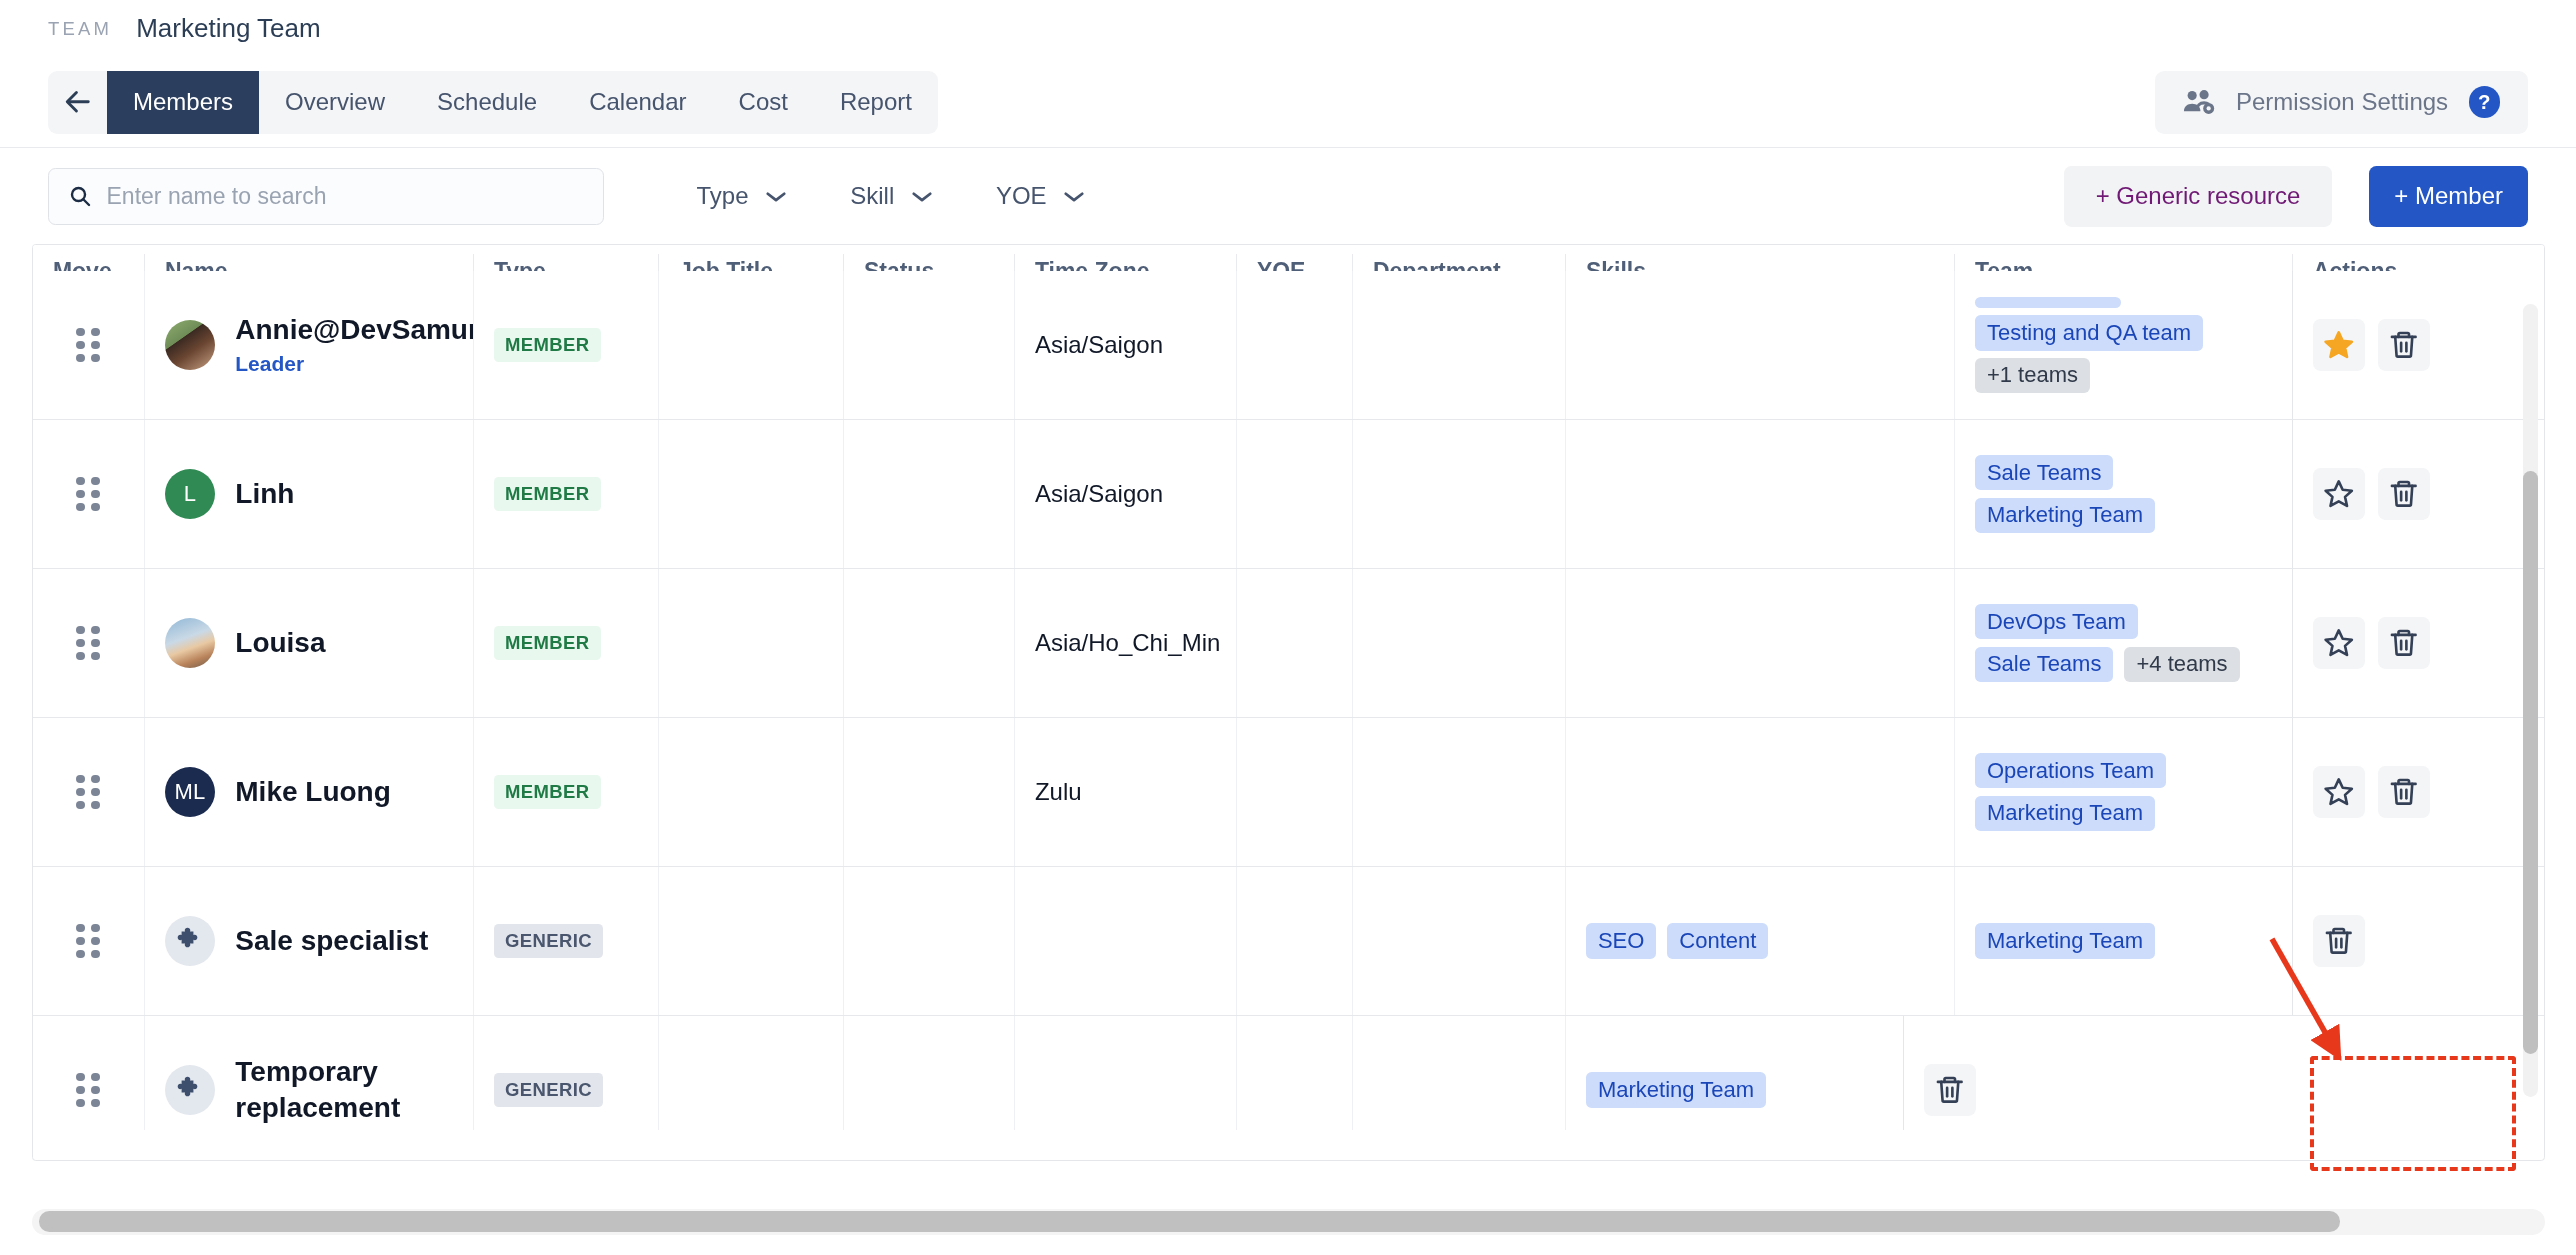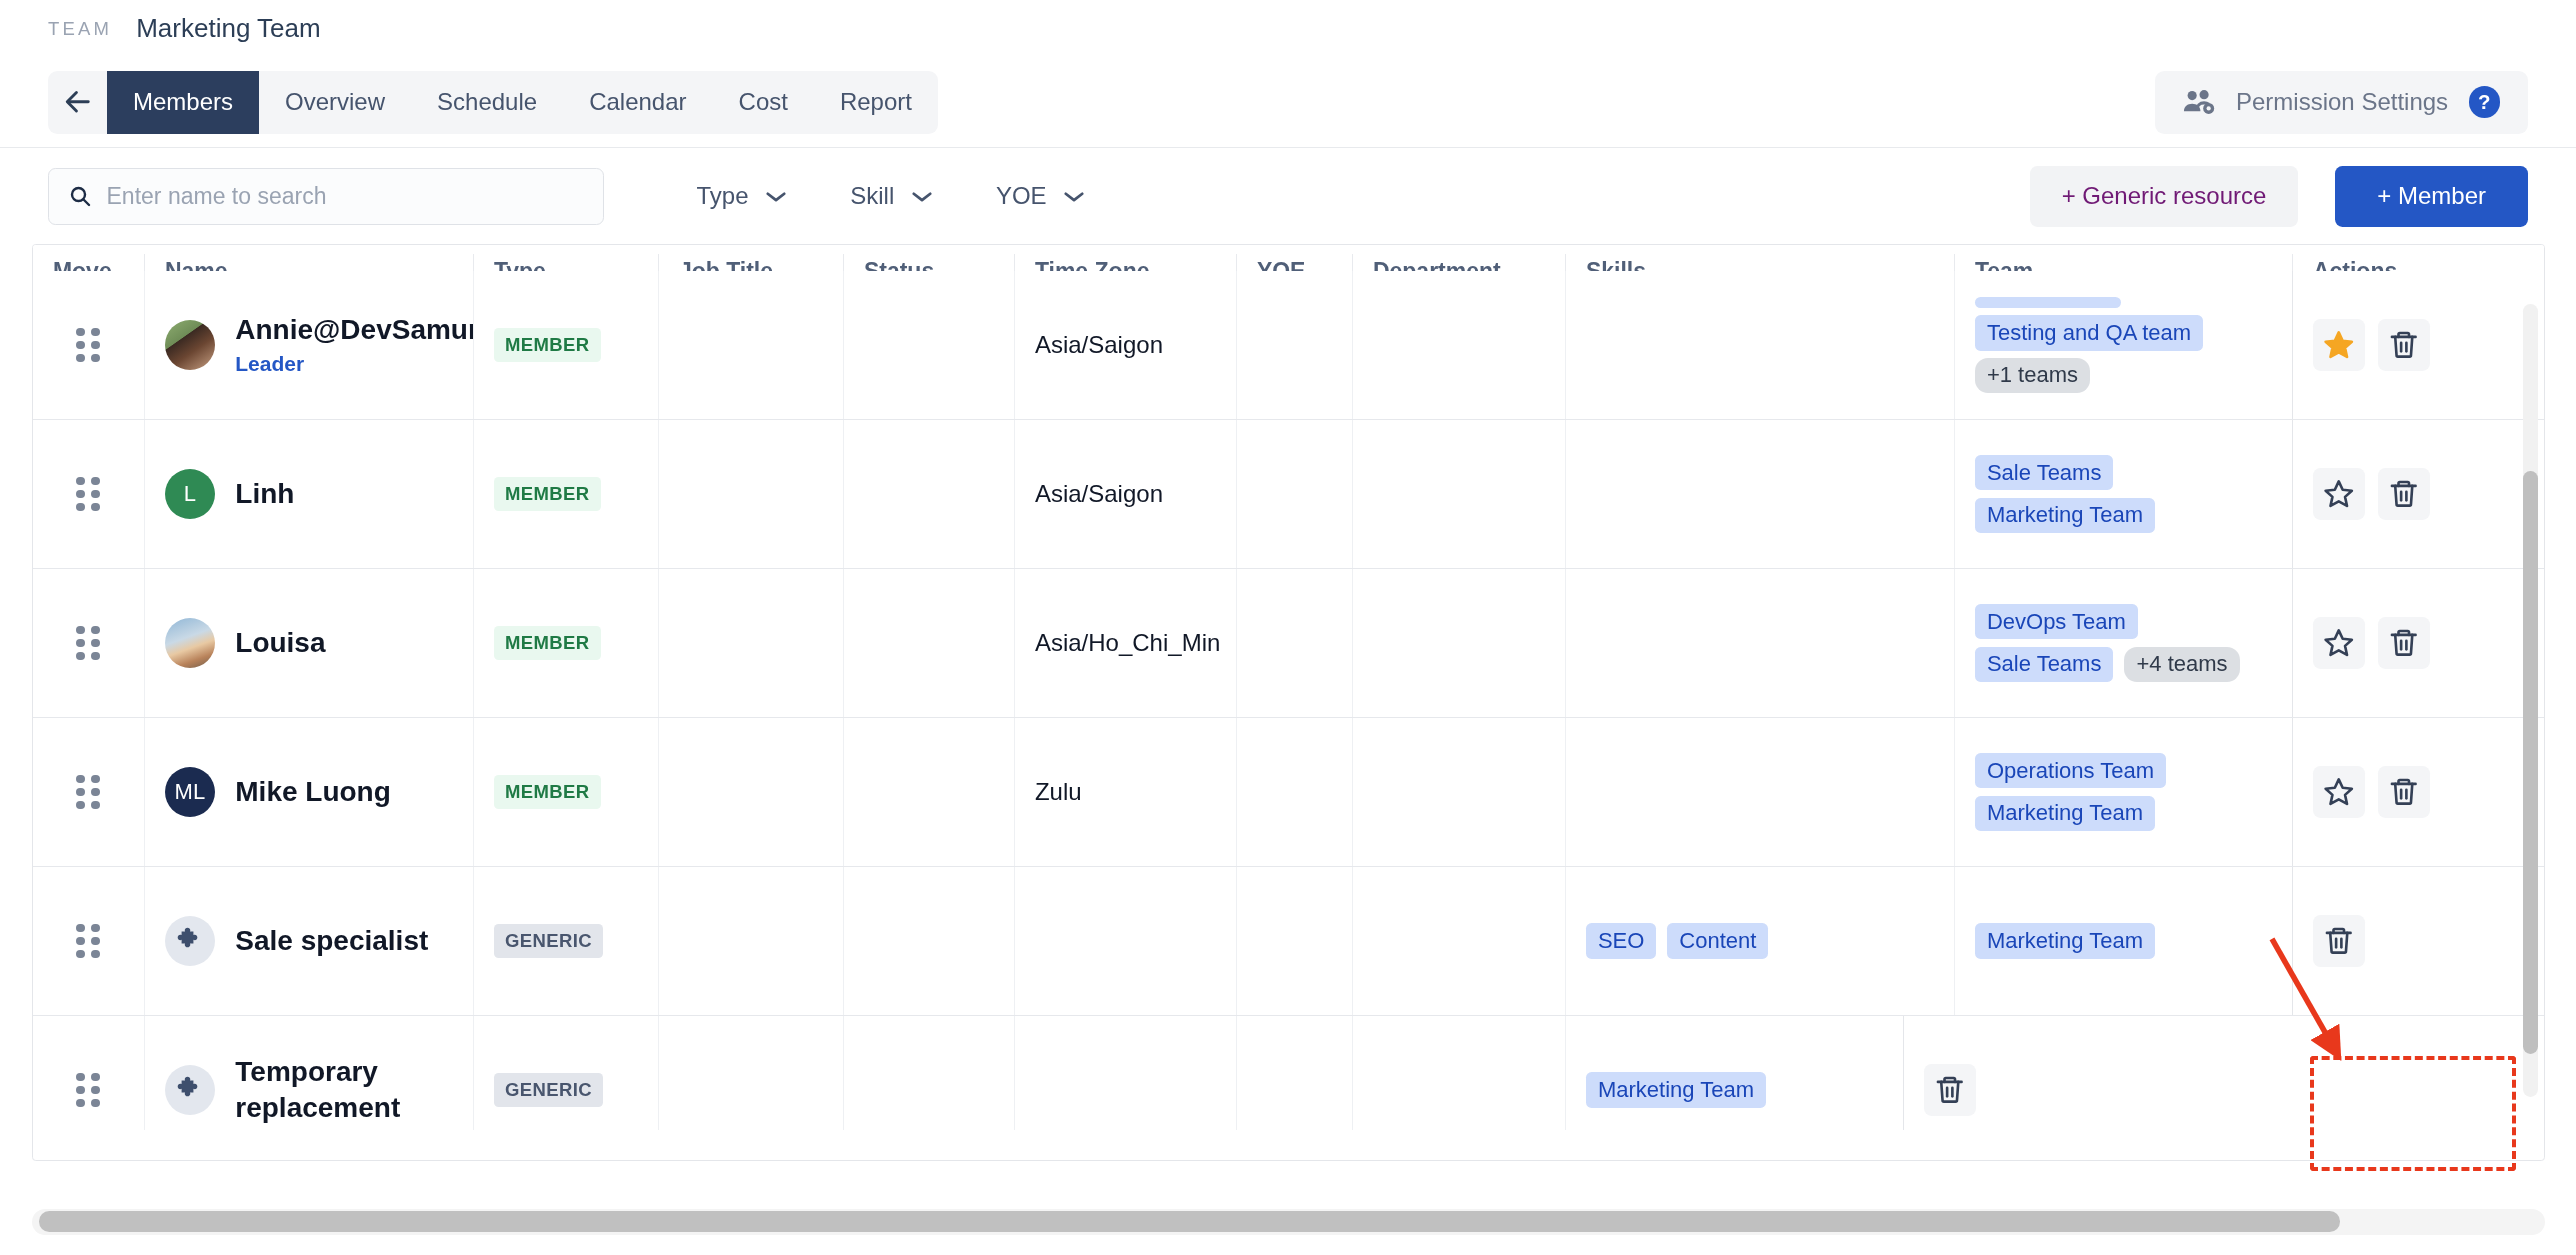--- a/index.html
+++ b/index.html
@@ -90,21 +90,21 @@
     padding: 0 31.5px; font-size: 24px; color: #46546d; cursor: pointer;
   }
   .spacer { flex: 1; }
   .btn-generic {
     height: 61px; background: #f2f3f5; border-radius: 7.4px;
     display: flex; align-items: center; padding: 0 31.5px;
     font-size: 24px; color: #701a75; cursor: pointer; font-weight: 500;
   }
   .btn-member {
     height: 61px; background: #2457c5; border-radius: 7.4px;
-    display: flex; align-items: center; padding: 0 42px;
+    display: flex; align-items: center; padding: 0 25px;
     font-size: 24px; color: #ffffff; cursor: pointer; margin-left: 20.4px;
     font-weight: 500;
   }
 
   
   .table-wrap {
     position: relative;
     margin: 0 31.5px 0 31.5px;
     border: 1.9px solid #e4e6ea;
     border-radius: 3.7px;
@@ -179,21 +179,21 @@
   .tz-txt { font-size: 24px; color: #111827; white-space: nowrap; }
 
   .tag-wrap { display: flex; flex-wrap: wrap; gap: 7.4px 11px; padding-right: 9.3px; }
   .tag {
     background: #cddcfb; color: #1a46b8;
     font-size: 22px; padding: 4.6px 12px; border-radius: 5.6px;
     white-space: nowrap;
   }
   .tag-more {
     background: #dcdfe3; color: #303a4a;
-    font-size: 22px; padding: 4.6px 12px; border-radius: 13px;
+    font-size: 22px; padding: 4.6px 12px; border-radius: 6px;
     white-space: nowrap;
   }
 
   .act-wrap { display: flex; align-items: center; gap: 13px; }
   .icon-btn {
     width: 52px; height: 52px; border-radius: 7.4px; background: #f4f5f7;
     display: flex; align-items: center; justify-content: center; cursor: pointer;
   }
 
   

